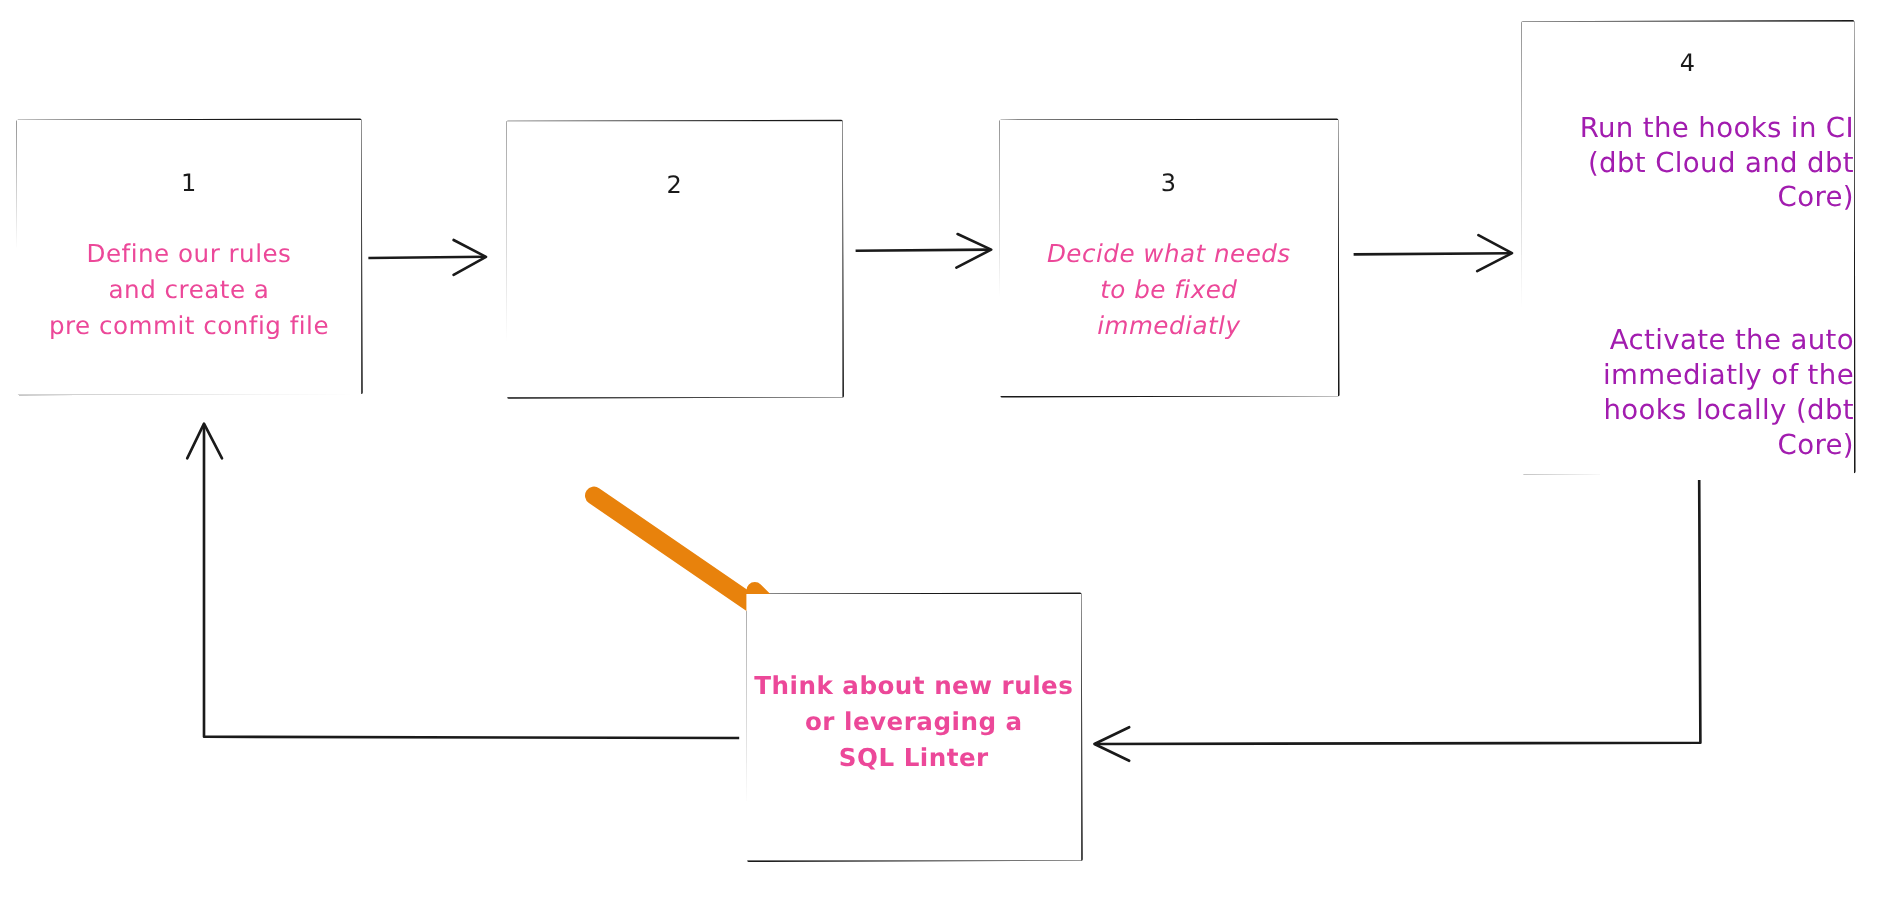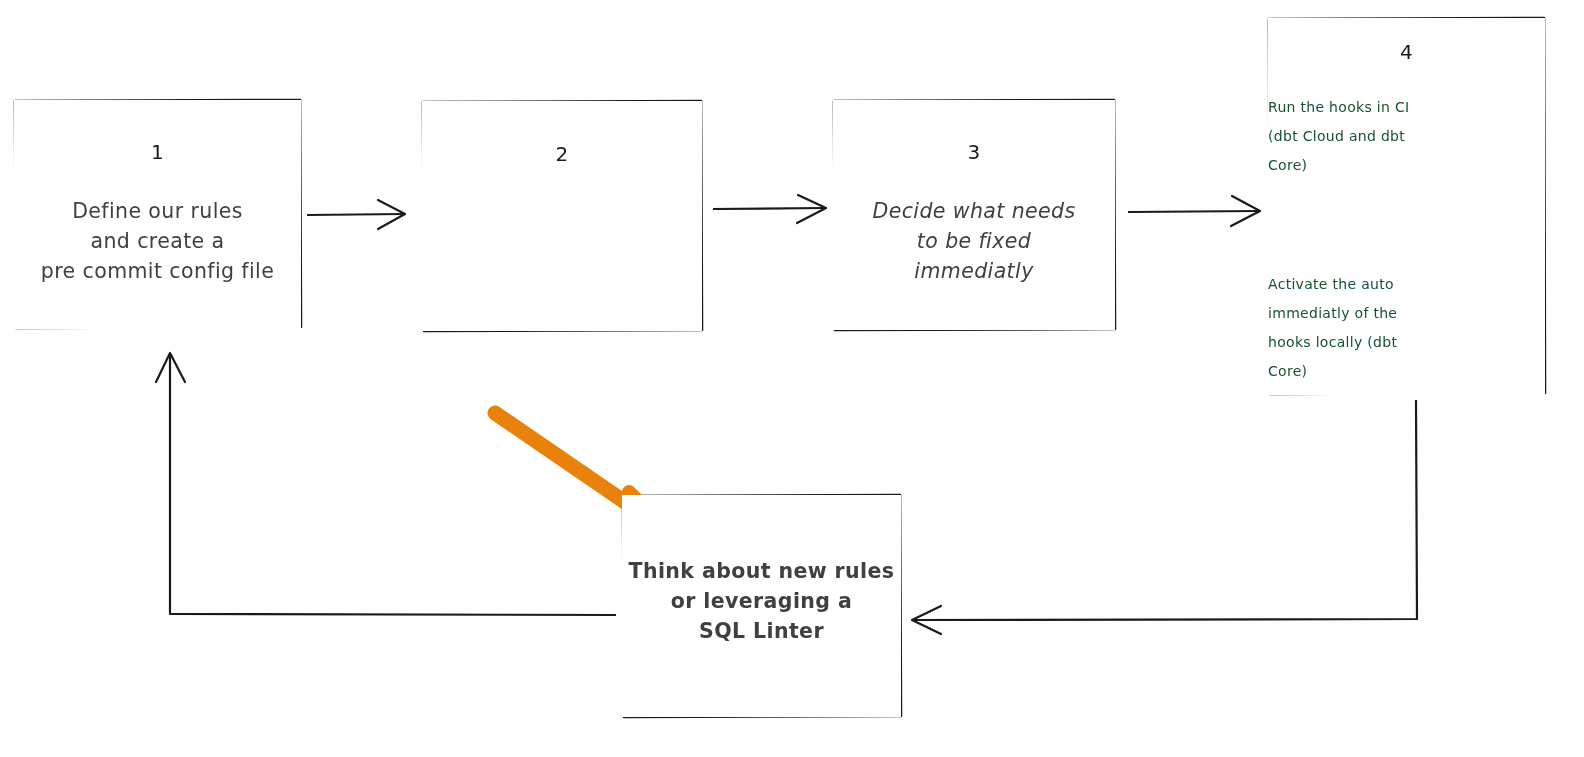--- a/index.html
+++ b/index.html
@@ -37,35 +37,35 @@
     color: #1a1a1a;
     letter-spacing: 0.5px;
   }
   .node-text {
     position: absolute;
     width: 100%;
     text-align: center;
     font-family: "DejaVu Sans", sans-serif;
     font-size: 20.5px;
     line-height: 30px;
-    color: #404040;
+    color: #ec4899;
     letter-spacing: 0.4px;
     white-space: pre-line;
     padding: 0 6px;
     box-sizing: border-box;
   }
   .seg {
     position: absolute;
     white-space: pre-line;
     width: 100%;
-    text-align: left;
+    text-align: right;
     font-family: "DejaVu Sans", sans-serif;
-    font-size: 14px;
+    font-size: 23px;
     line-height: 29px;
-    color: #14532d;
+    color: #a21caf;
     letter-spacing: 0.3px;
   }
 </style>
 </head>
 <body>
 
 <svg id="canvas" viewBox="0 0 1584 757" xmlns="http://www.w3.org/2000/svg">
 
   <g>
     <path d="M15,101 L300,100 L301,327 L16,328 Z" fill="#ffffff" stroke="#1a1a1a" stroke-width="2.6" stroke-linejoin="round"></path>

